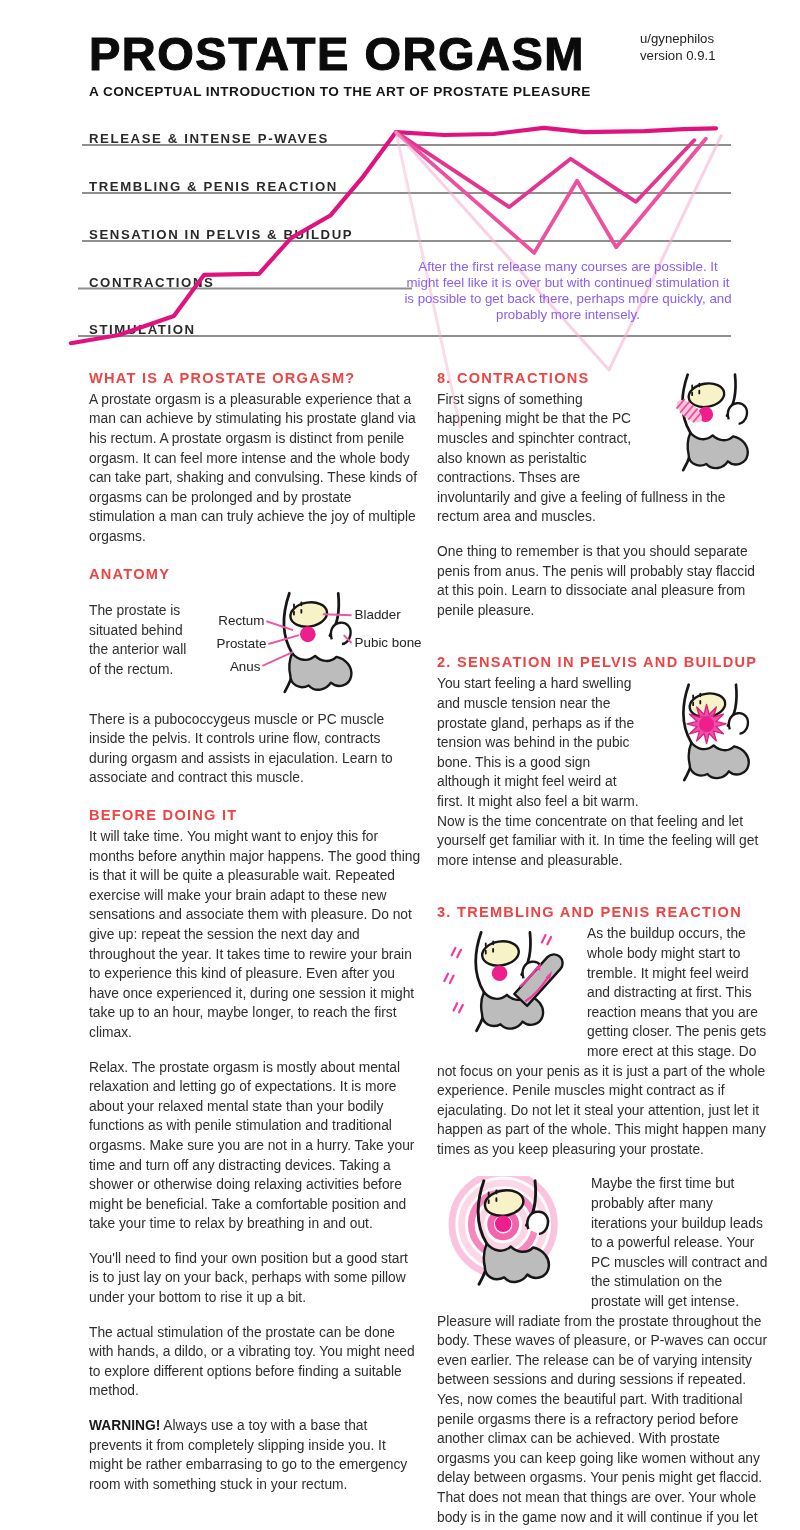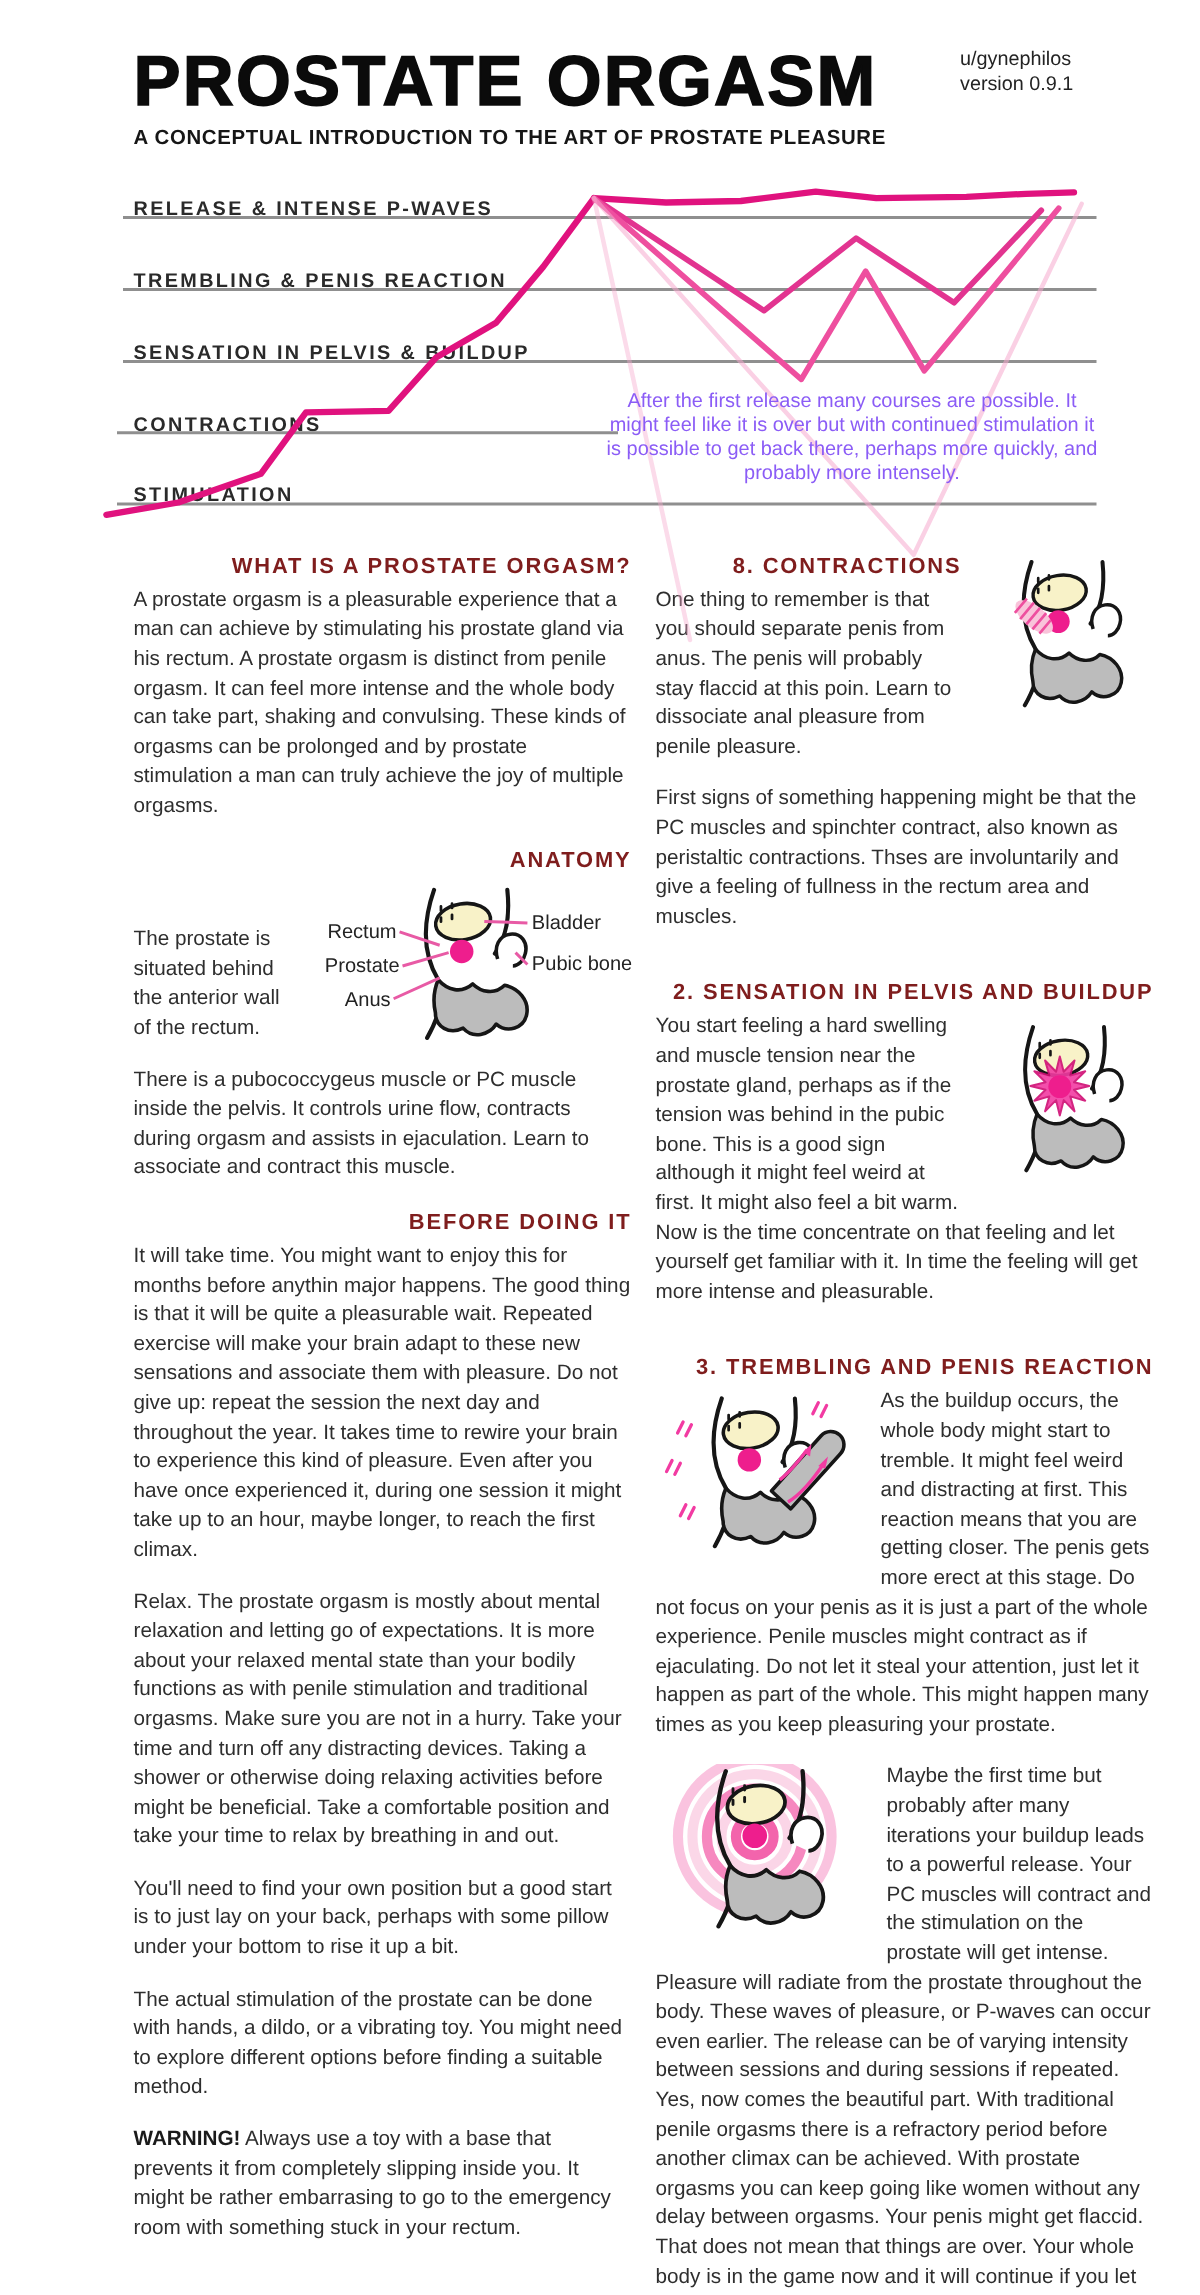--- a/index.html
+++ b/index.html
@@ -15,25 +15,25 @@
   .chart{position:relative;margin:24px 57px 0 52px;width:660px;height:225px;}
   .chart svg.plot{position:absolute;left:0;top:0;z-index:3;pointer-events:none;overflow:visible;}
   .chart-label{position:absolute;left:13px;z-index:1;font-size:13.2px;font-weight:600;
                letter-spacing:1.6px;color:#2a2a2a;white-space:nowrap;}
   .lv5{bottom:202px;} .lv4{bottom:154px;} .lv3{bottom:106px;} .lv2{bottom:58px;} .lv1{bottom:11px;}
   .chart-note{position:absolute;right:2px;top:136px;width:332px;z-index:4;text-align:center;
               font-size:13.3px;line-height:15.9px;color:#8b5cf6;}
   
   .columns{display:flex;gap:16px;padding:22px 55px 30px 65px;}
   .col{width:332px;flex:0 0 332px;}
-  h2{font-size:14.6px;font-weight:bold;letter-spacing:1.25px;color:#7f1d1d;margin:19px 0 4px 0;text-align:right;}
+  h2{font-size:14.6px;font-weight:bold;letter-spacing:1.25px;color:#ef4444;margin:19px 0 4px 0;}
   .col section:first-child h2{margin-top:0;}
   p{font-size:13.8px;line-height:19.6px;margin:0 0 15px 0;color:#2e2e2e;}
   p strong{color:#1a1a1a;}
-  .anat-row{display:flex;align-items:flex-end;}
+  .anat-row{display:flex;align-items:center;}
   .anat-intro{flex:0 0 104px;margin-right:2px;}
   .float-r{float:right;margin:2px 0 6px 10px;}
   .float-l{float:left;margin:2px 12px 6px 0;}
   section{overflow:visible;}
   section::after{content:"";display:block;clear:both;}
   .svg-defs{position:absolute;width:0;height:0;}
 </style>
 </head>
 <body>
 
@@ -140,22 +140,22 @@
 
       <section>
         <svg class="float-r" width="118" height="100" viewBox="0 0 130 112">
           <use href="#pelvis"></use>
           <g transform="rotate(-50 42 44)">
             <ellipse cx="42" cy="44" rx="8" ry="17" fill="#f9c3da"></ellipse>
             <path d="M35,31 h14 M34,37 h16 M34,43 h16 M34,49 h16 M35,55 h13" stroke="#ee4f9f" stroke-width="2" fill="none"></path>
           </g>
         </svg>
         <h2>8. CONTRACTIONS</h2>
+        <p>First signs of something happening might be that the PC muscles and spinchter contract, also known as peristaltic contractions. Thses are involuntarily and give a feeling of fullness in the rectum area and muscles.</p>
         <p>One thing to remember is that you should separate penis from anus. The penis will probably stay flaccid at this poin. Learn to dissociate anal pleasure from penile pleasure.</p>
-        <p>First signs of something happening might be that the PC muscles and spinchter contract, also known as peristaltic contractions. Thses are involuntarily and give a feeling of fullness in the rectum area and muscles.</p>
       </section>
 
       <section>
         <h2>2. SENSATION IN PELVIS AND BUILDUP</h2>
         <svg class="float-r" width="116" height="112" viewBox="0 0 130 118">
           <use href="#pelvis" y="3"></use>
           <path d="M82,50 L70.6,52.9 L79,61 L67.8,57.8 L71,69 L62.9,60.6 L60,72 L57.2,60.6 L49,69 L52.2,57.8 L41,61 L49.4,52.9 L38,50 L49.4,47.2 L41,39 L52.2,42.2 L49,31 L57.2,39.4 L60,28 L62.9,39.4 L71,31 L67.8,42.2 L79,39 L70.6,47.2 Z" fill="#f23ba2" opacity="0.9" stroke="#cf0e74" stroke-width="1.5" stroke-linejoin="round"></path>
           <circle cx="60" cy="50.5" r="8.5" fill="#ee1e8d"></circle>
         </svg>
         <p>You start feeling a hard swelling and muscle tension near the prostate gland, perhaps as if the tension was behind in the pubic bone. This is a good sign although it might feel weird at first. It might also feel a bit warm. Now is the time concentrate on that feeling and let yourself get familiar with it. In time the feeling will get more intense and pleasurable.</p>

